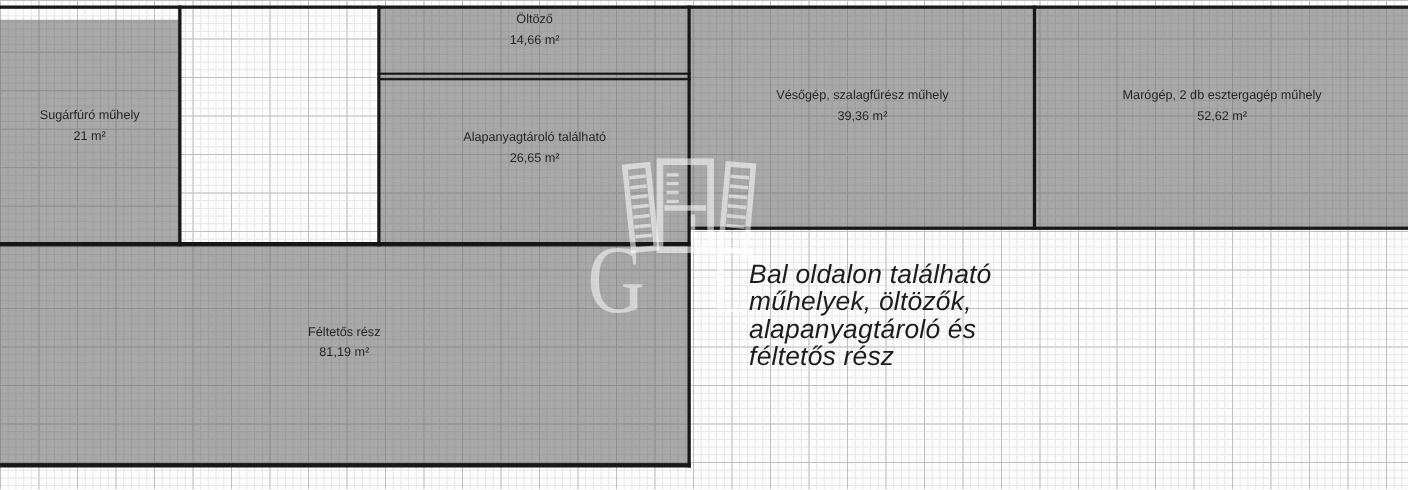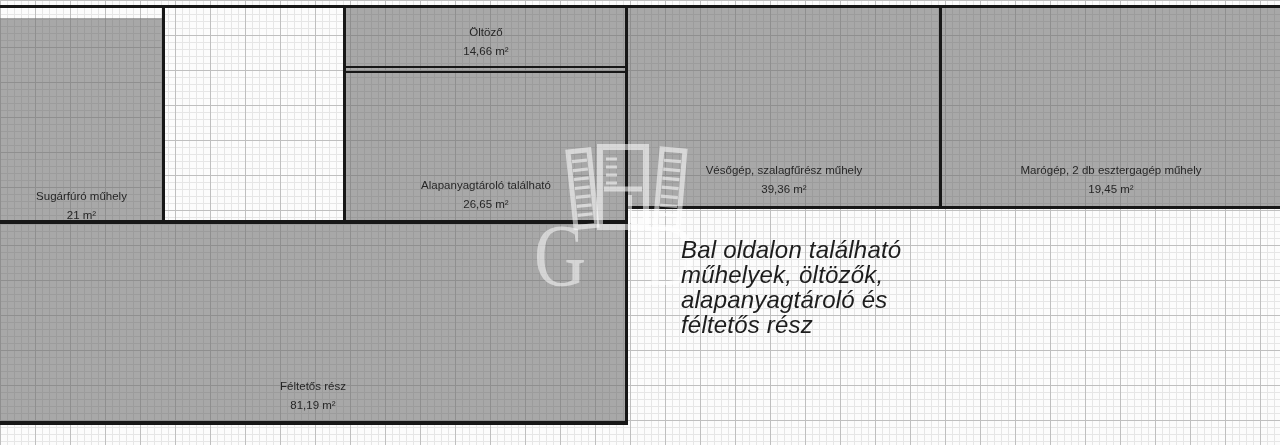--- a/index.html
+++ b/index.html
@@ -16,21 +16,21 @@
   }
   .room {
     position:absolute; z-index:1;
     background-color:#a8a8a8;
     background-image:
       linear-gradient(to right, #8f8f8f 1px, transparent 1px),
       linear-gradient(to bottom, #8f8f8f 1px, transparent 1px),
       linear-gradient(to right, #9c9c9c 1px, transparent 1px),
       linear-gradient(to bottom, #9c9c9c 1px, transparent 1px);
     background-size: 35px 35px, 35px 35px, 7px 7px, 7px 7px;
-    display:flex; align-items:flex-end; justify-content:center;
+    display:flex; align-items:center; justify-content:center;
   }
   .room-a { left:0;     top:18px;   width:163px; height:216px; background-position:0 -6px; }
   .room-b { left:165px; top:6px;   width:179px; height:216px; background-position:-165px -6px; }
   .room-c { left:346px; top:7px;   width:280px; height:62px;  background-position:-346px -7px; }
   .room-d { left:346px; top:68px;  width:280px; height:154px; background-position:-346px -68px; }
   .room-e { left:628px; top:7px;   width:312px; height:200px; background-position:-628px -7px; }
   .room-f { left:942px; top:7px;   width:338px; height:200px; background-position:-942px -7px; }
   .room-g { left:0;     top:221px; width:626px; height:202px; background-position:0 -221px; }
 
   .room-label { text-align:center; font-size:11.5px; line-height:14px; color:#262626; transform:translateY(-11px); }
@@ -95,21 +95,21 @@
   <div class="room room-e">
     <div class="room-label">
       <div class="r-name">Vésőgép, szalagfűrész műhely</div>
       <div class="r-area">39,36 m²</div>
     </div>
   </div>
 
   <div class="room room-f">
     <div class="room-label">
       <div class="r-name">Marógép, 2 db esztergagép műhely</div>
-      <div class="r-area">19,45 m²</div>
+      <div class="r-area">52,62 m²</div>
     </div>
   </div>
 
   <div class="room room-g">
     <div class="room-label">
       <div class="r-name">Féltetős rész</div>
       <div class="r-area">81,19 m²</div>
     </div>
   </div>
 

